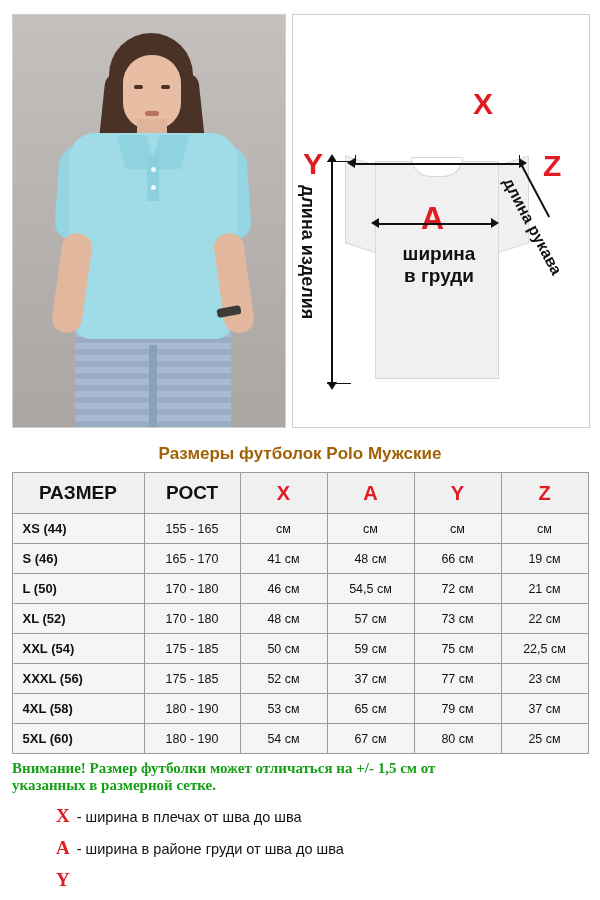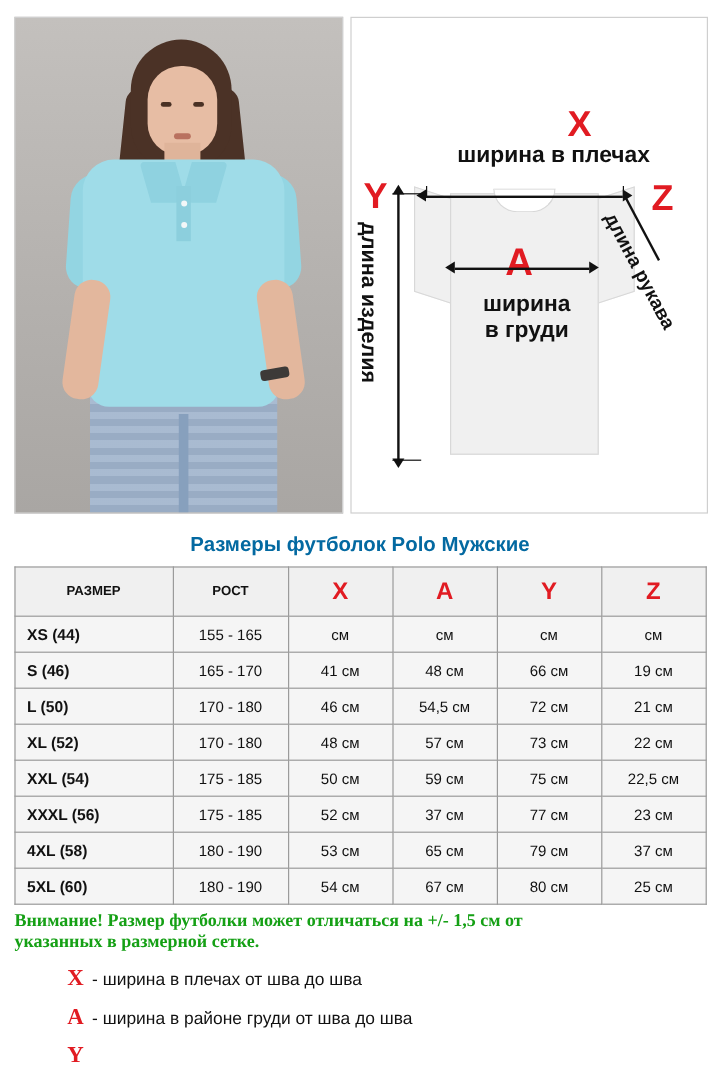--- a/index.html
+++ b/index.html
@@ -345,40 +345,40 @@
     border-left: 5px solid transparent;
     border-right: 5px solid transparent;
     border-top: 8px solid #111;
   }
 
   
   .table-title {
     text-align: center;
     font-size: 17px;
     font-weight: bold;
-    color: #0369a1;
+    color: #a16207;
     margin: 12px 0 8px 0;
   }
 
   
   table.sizes {
     border-collapse: collapse;
     width: 576px;
     margin: 0 auto;
     table-layout: fixed;
     background: #f3f3f3;
   }
   table.sizes th, table.sizes td {
     border: 1px solid #9b9b9b;
     text-align: center;
     color: #111;
   }
   table.sizes thead th {
     height: 38px;
-    font-size: 11px;
+    font-size: 19px;
     font-weight: bold;
     background: #f0f0f0;
   }
   table.sizes thead th.redhdr {
     color: #e11b22;
     font-size: 20px;
   }
   table.sizes tbody td {
     height: 27px;
     font-size: 12.5px;
@@ -463,21 +463,20 @@
     <div class="diagram-box">
 
       <div class="tee">
         <div class="tee-sleeve-l"></div>
         <div class="tee-sleeve-r"></div>
         <div class="tee-body"></div>
         <div class="tee-neck"></div>
       </div>
 
       <div class="diag-label lbl-x">X</div>
-      <div class="lbl-x-text">ширина в плечах</div>
       <div class="arrow-h ah-x"></div>
       <div class="arrowhead ahead-left" style="left:54px; top:143px;"></div>
       <div class="arrowhead ahead-right" style="left:226px; top:143px;"></div>
       <div class="tick tick-v" style="left:62px; top:140px;"></div>
       <div class="tick tick-v" style="left:226px; top:140px;"></div>
 
       <div class="diag-label lbl-y">Y</div>
       <div class="lbl-y-text">длина изделия</div>
       <div class="arrow-v av-y"></div>
       <div class="arrowhead ahead-up" style="left:34px; top:139px;"></div>

